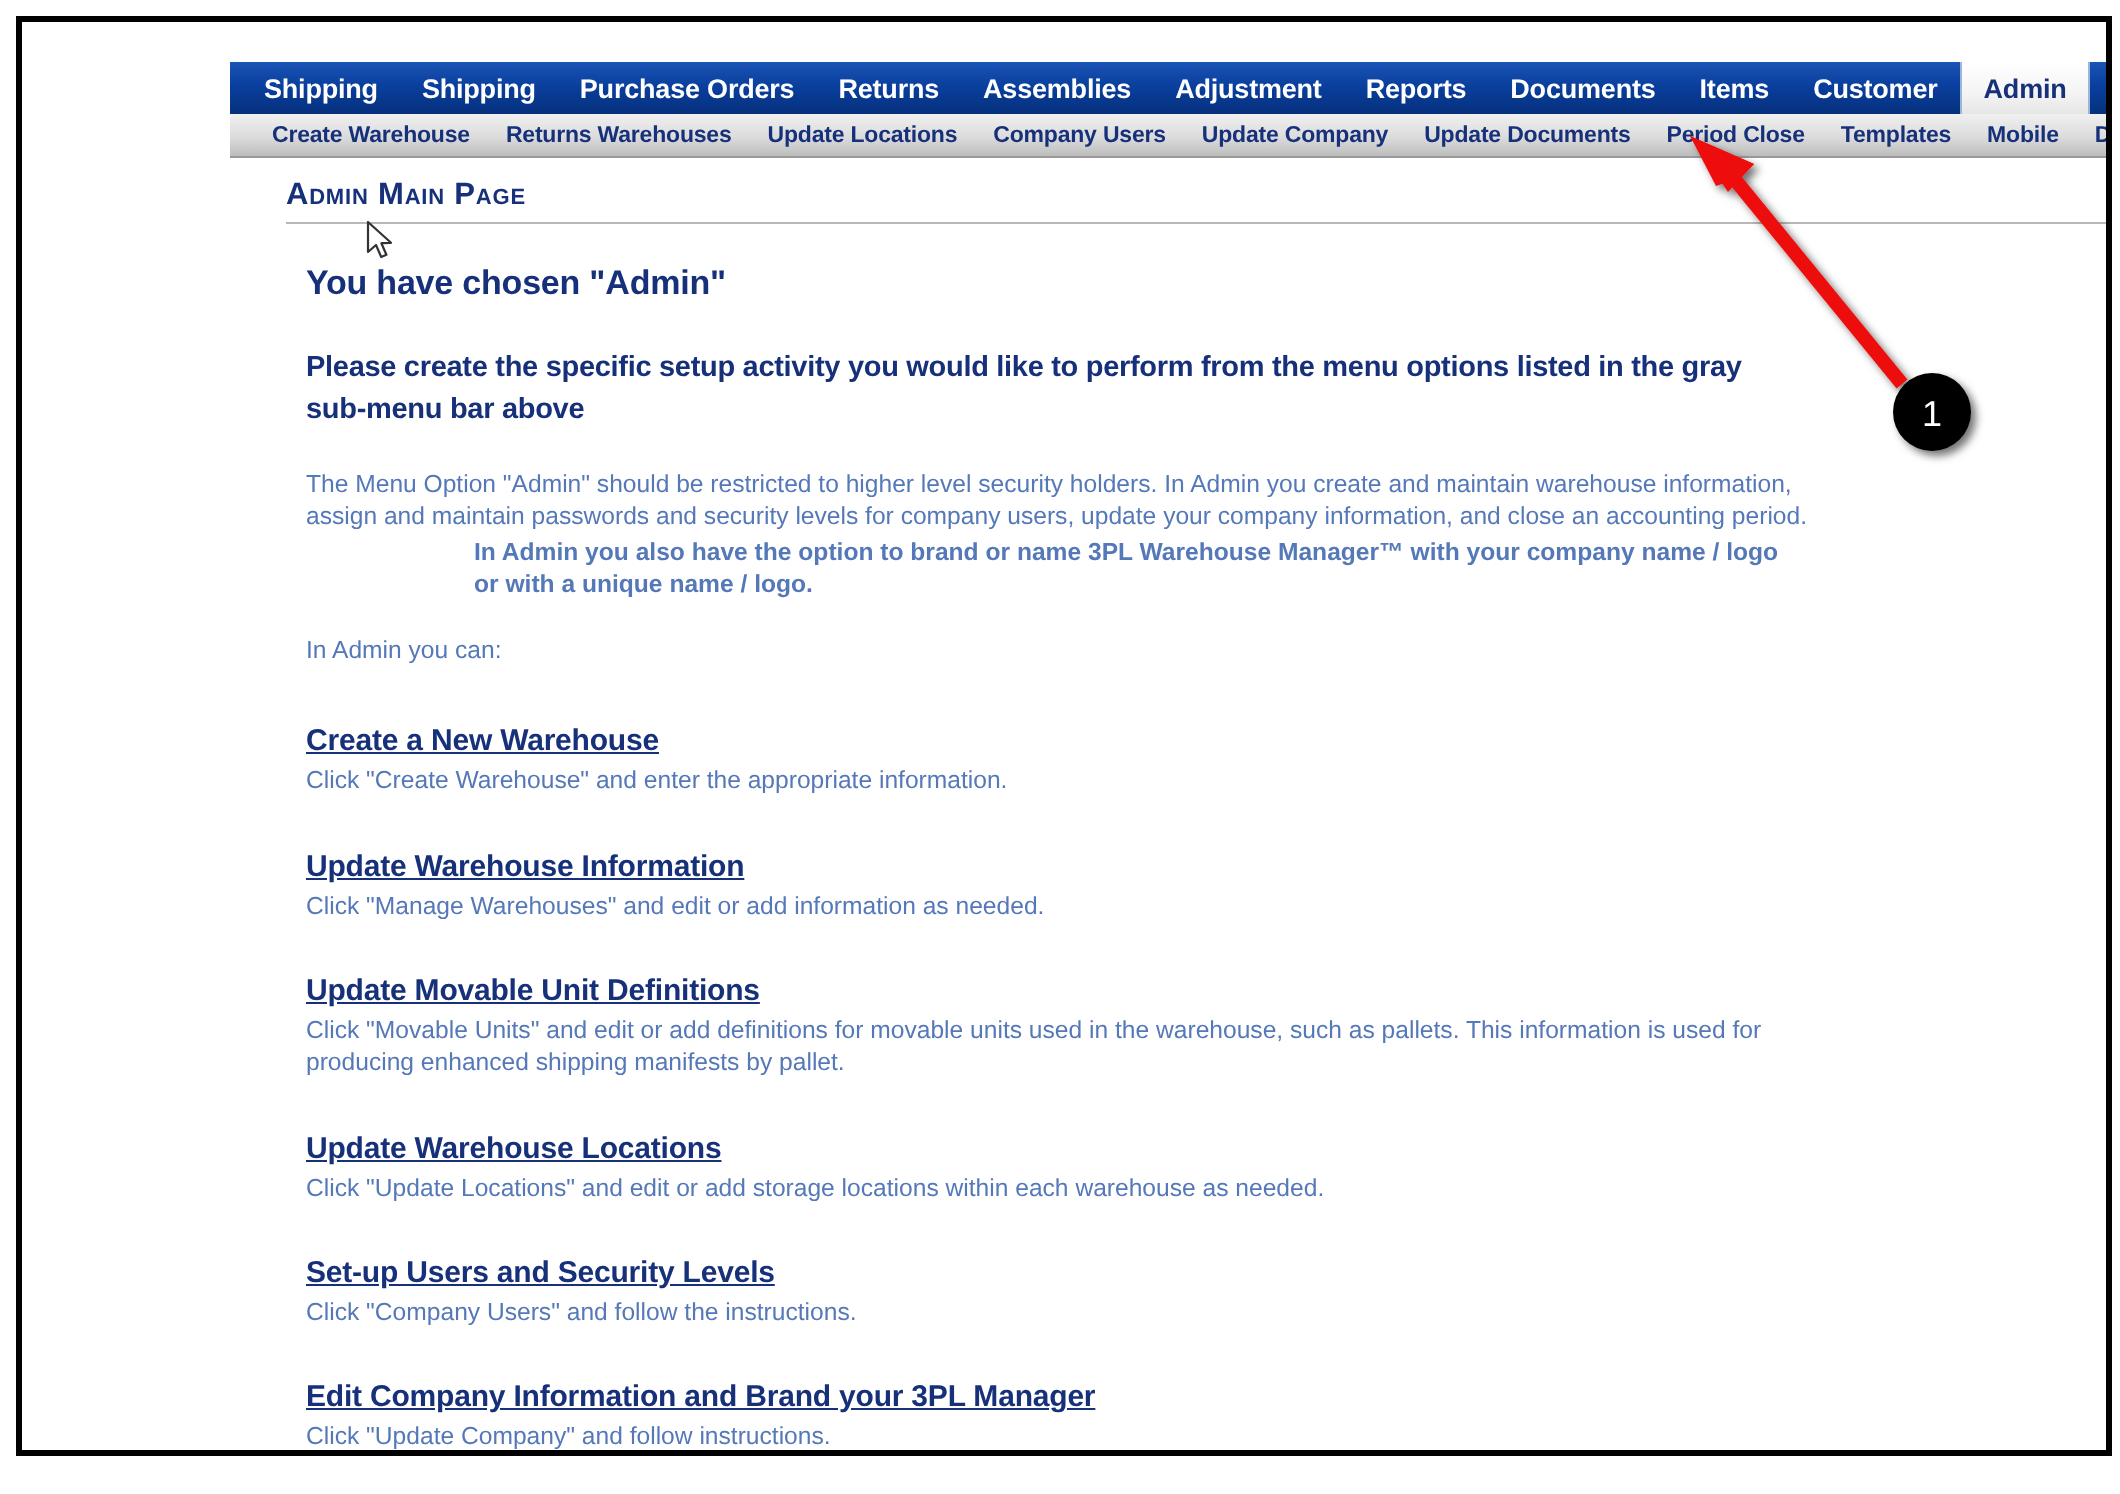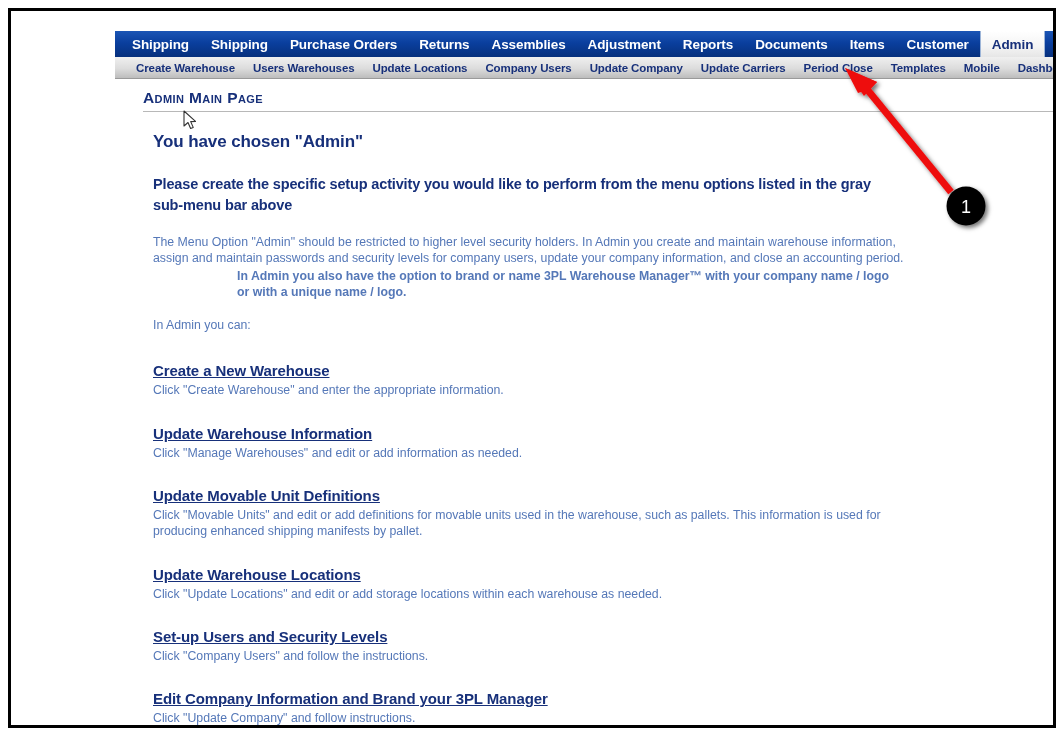--- a/index.html
+++ b/index.html
@@ -221,25 +221,25 @@
           <span>Customer</span>
         </div>
       <div class="nav-tab active">
           <span>Admin</span>
         </div>
       <div class="nav-tab"></div>
     </div>
 
     <div id="sub-nav">
       <div class="subnav-item">Create Warehouse</div>
-      <div class="subnav-item">Users Warehouses</div>
+      <div class="subnav-item">Returns Warehouses</div>
       <div class="subnav-item">Update Locations</div>
       <div class="subnav-item">Company Users</div>
       <div class="subnav-item">Update Company</div>
-      <div class="subnav-item">Update Carriers</div>
+      <div class="subnav-item">Update Documents</div>
       <div class="subnav-item">Period Close</div>
       <div class="subnav-item">Templates</div>
       <div class="subnav-item">Mobile</div>
       <div class="subnav-item">Dashboard</div>
     </div>
 
     <div id="page-body">
 
       <div id="page-title-wrap">
         <div id="page-title">Admin Main Page</div>

